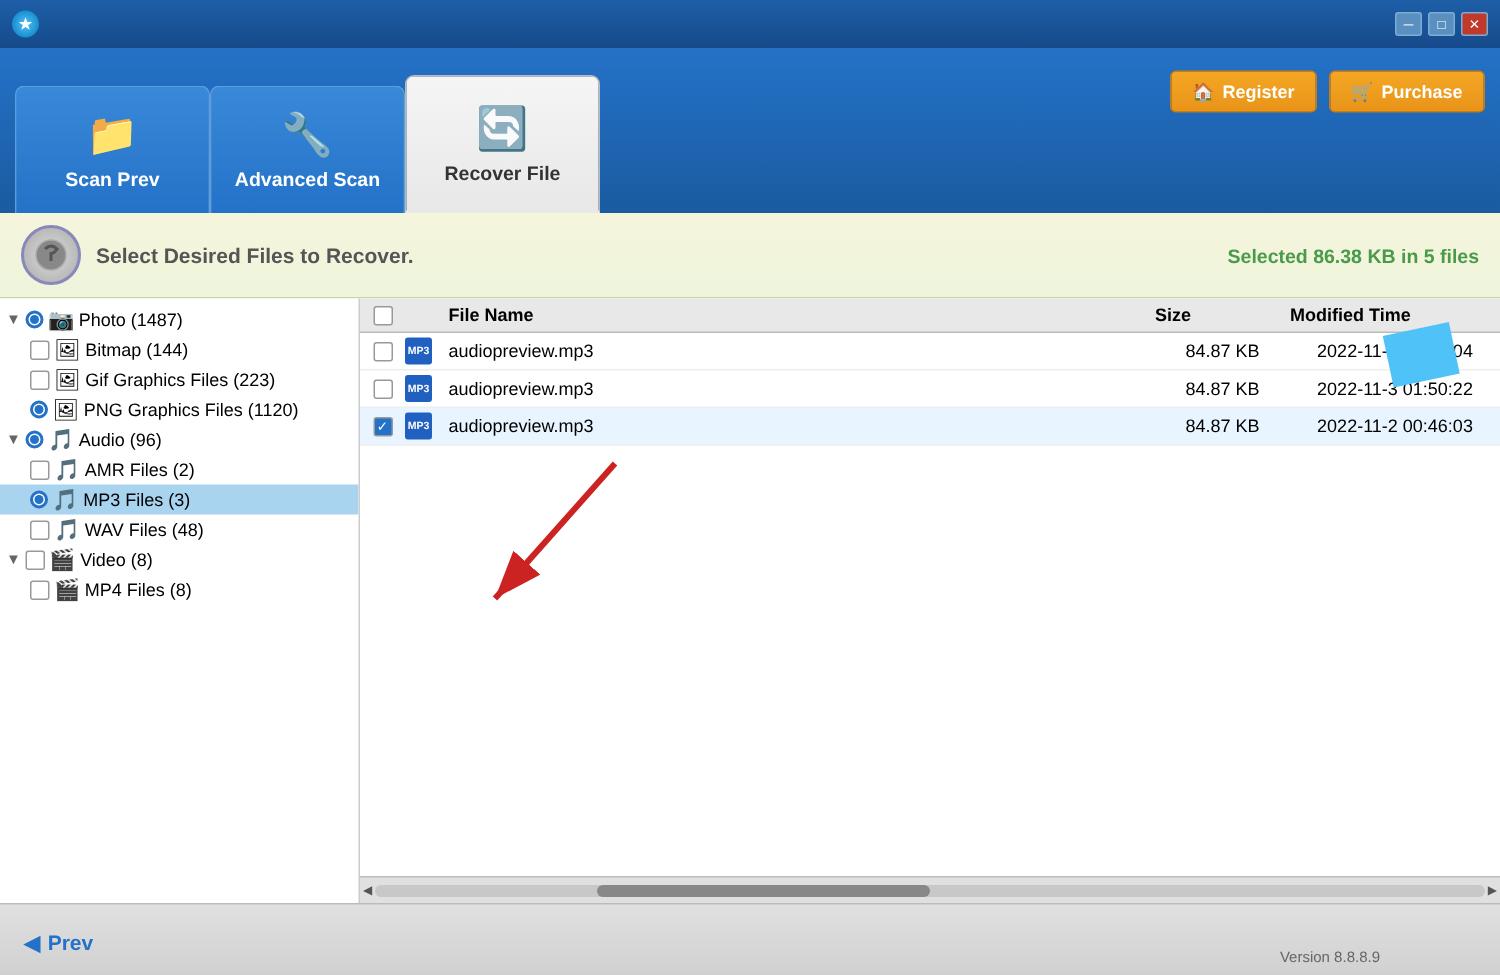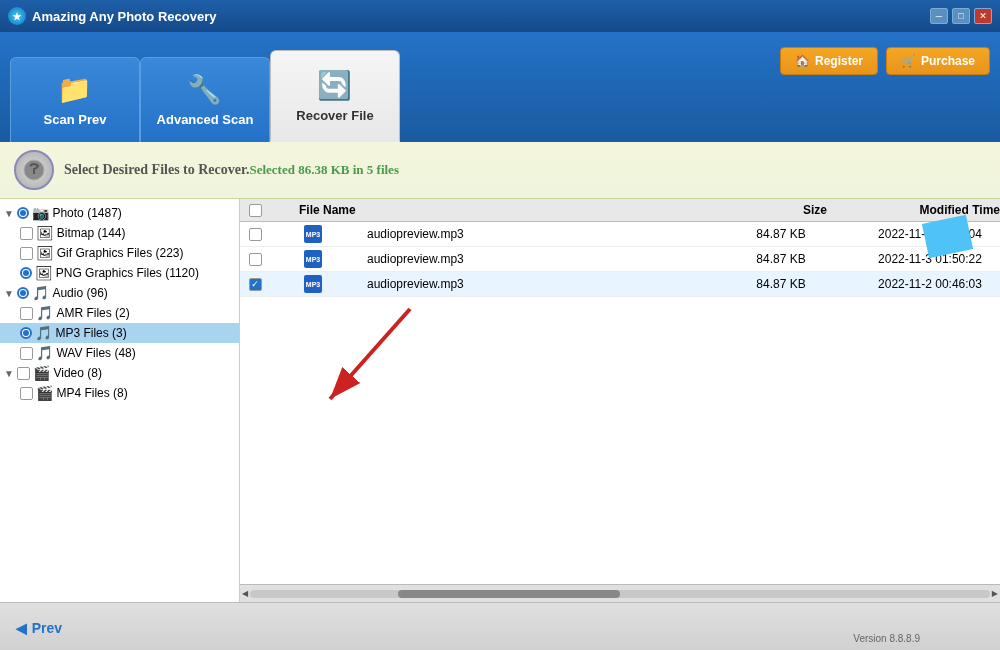--- a/index.html
+++ b/index.html
@@ -96,22 +96,22 @@
     }
     .tab-icon { font-size: 28px; }
 
     
     .info-bar {
       background: linear-gradient(to bottom, #f5f5dc, #eef5dc);
       border-bottom: 1px solid #c8d8a0;
       padding: 8px 14px;
       display: flex;
       align-items: center;
+      justify-content: space-between;
       min-height: 55px;
-      font-family: Liberation Serif, serif;
     }
     .info-bar-left { display: flex; align-items: center; gap: 10px; }
     .info-icon { width: 40px; height: 40px; border-radius: 50%; border: 2px solid #8888bb; background: radial-gradient(circle, #ddd, #aaa); display: flex; align-items: center; justify-content: center; }
     .info-text .title { color: #555; font-size: 14px; font-weight: bold; }
     .info-text .subtitle { color: #555; font-size: 12px; }
     .info-text .subtitle span { color: #2060c0; font-weight: bold; font-size: 14px; }
     .info-bar-right { color: #4a9a4a; font-weight: bold; font-size: 13px; }
 
     
     .main-content {
@@ -177,30 +177,29 @@
       display: flex;
       background: #e8e8e8;
       border-bottom: 1px solid #bbb;
       padding: 4px 0;
       font-weight: bold;
       font-size: 12px;
     }
     .col-check { width: 30px; display: flex; align-items: center; justify-content: center; }
     .col-icon { width: 25px; }
     .col-name { flex: 1; padding-left: 4px; }
-    .col-size { width: 90px; text-align: center; }
-    .col-time { width: 140px; text-align: right; }
+    .col-size { width: 90px; text-align: left; }
+    .col-time { width: 140px; text-align: left; }
 
     .file-row {
       display: flex;
       align-items: center;
       padding: 3px 0;
       border-bottom: 1px solid #eee;
       font-size: 12px;
-      gap: 34px;
     }
     .file-row.selected-row { background: #e8f4ff; }
 
     .file-check { width: 30px; display: flex; align-items: center; justify-content: center; }
     .file-icon-cell { width: 25px; display: flex; align-items: center; }
     .file-name-cell { flex: 1; padding-left: 4px; }
     .file-size-cell { width: 90px; text-align: center; }
     .file-time-cell { width: 140px; text-align: center; }
 
     .file-icon-mp3 {
@@ -263,21 +262,20 @@
       top: 20px;
       right: 30px;
     }
   </style>
 </head>
 <body>
 
 <div class="title-bar">
   <div class="title-bar-left">
     <div class="title-bar-icon">★</div>
-    <span>Amazing Any Photo Recovery</span>
   </div>
   <div class="title-bar-controls">
     <div class="title-btn">─</div>
     <div class="title-btn">□</div>
     <div class="title-btn close">✕</div>
   </div>
 </div>
 
 <div class="toolbar">
   <div class="toolbar-right">

